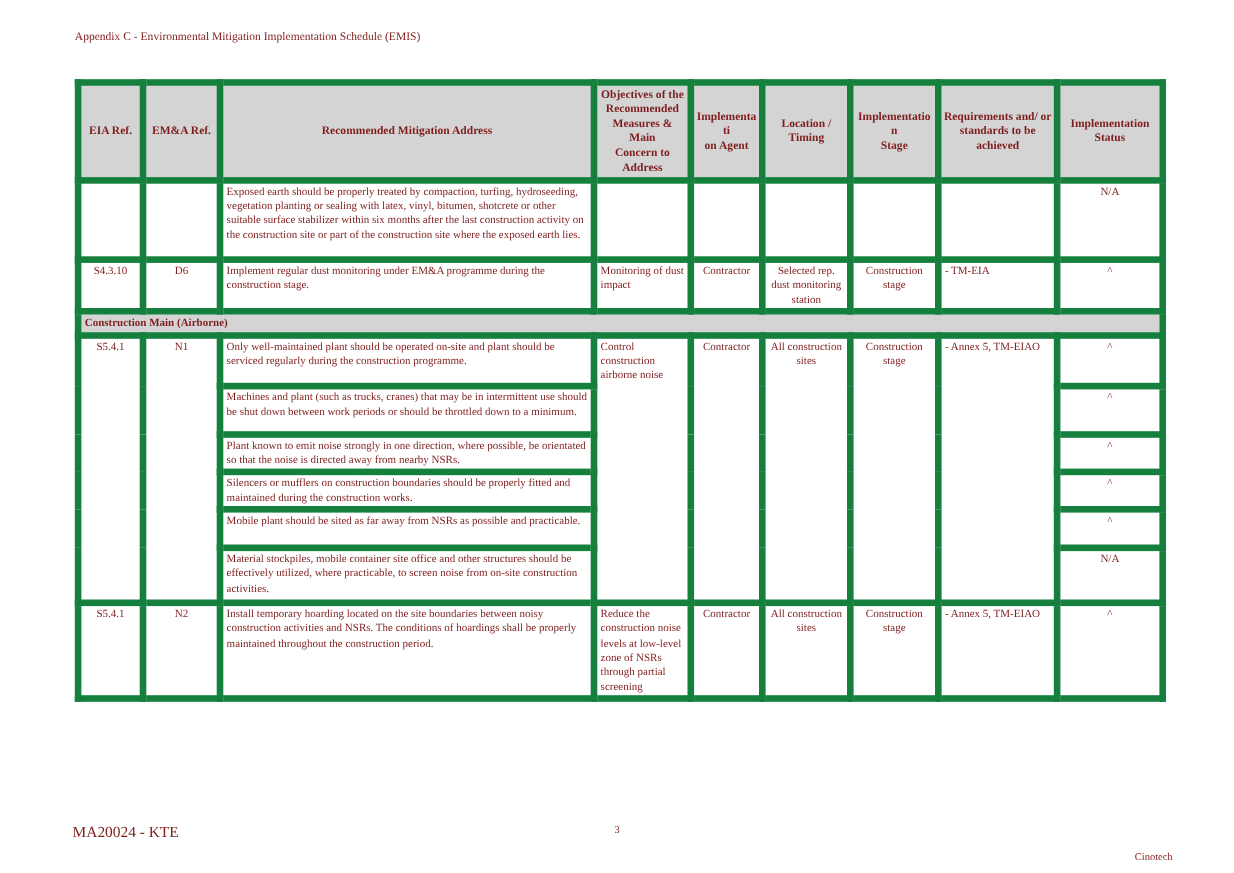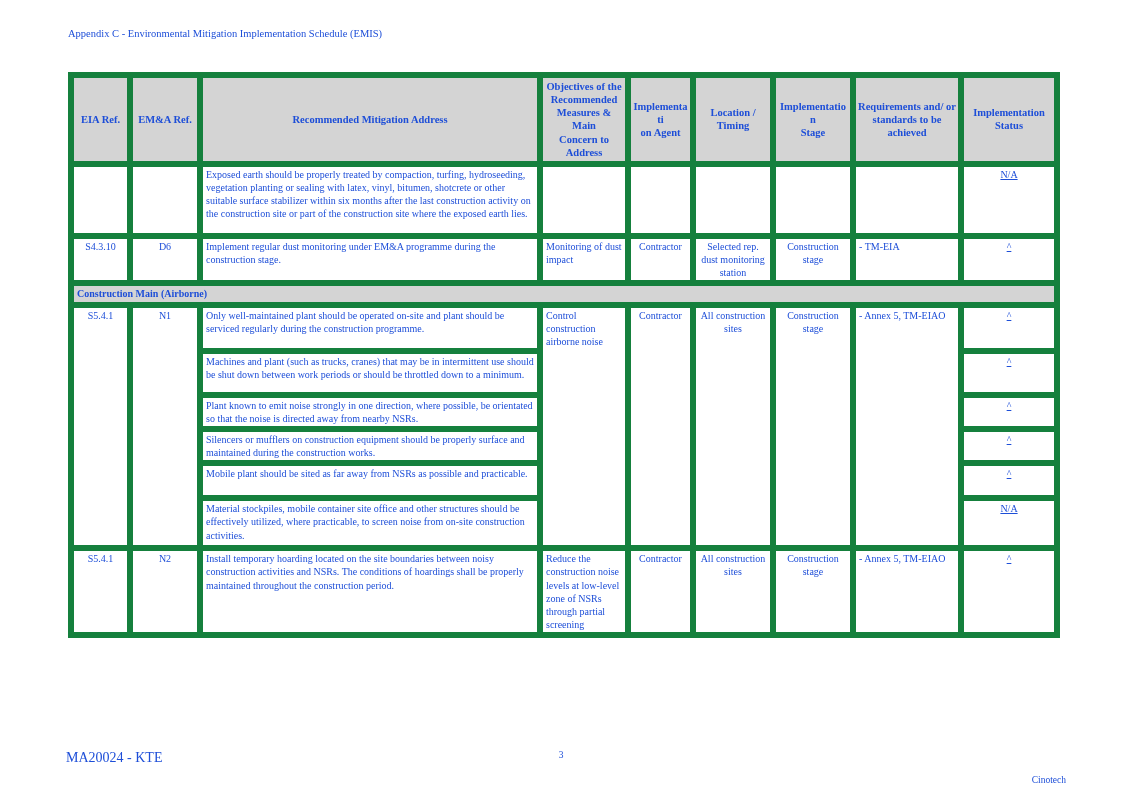--- a/index.html
+++ b/index.html
@@ -3,21 +3,21 @@
 <meta charset="utf-8">
 <style>
   html, body { margin: 0; padding: 0; background: #e8e8e8; }
   .page {
     position: relative;
     width: 1122px;
     height: 794px;
     margin: 0 auto;
     background: #ffffff;
     font-family: "Liberation Serif", serif;
-    color: #1d4ed8;
+    color: #7f1d1d;
     overflow: hidden;
   }
   .doc-title {
     position: absolute;
     left: 68px;
     top: 28px;
     font-size: 10.5px;
   }
   table.emis {
     position: absolute;
@@ -41,21 +41,21 @@
     background: #d4d4d4;
     font-weight: bold;
     text-align: center;
     vertical-align: middle;
     white-space: pre-line;
     font-size: 10.5px;
     line-height: 1.25;
     padding: 2px 2px;
   }
   .center { text-align: center; }
-  .status-cell { text-align: center; text-decoration: underline; }
+  .status-cell { text-align: center; }
   .section-row td {
     background: #d4d4d4;
     font-weight: bold;
     font-size: 10.5px;
     padding: 0 2px;
   }
   .req-indent { padding-left: 10px; }
   
   .h-header  { height: 65px; }
   .h-r1      { height: 72px; }
@@ -156,21 +156,21 @@
     </tr>
     <tr class="h-s2">
       <td>Machines and plant (such as trucks, cranes) that may be in intermittent use should be shut down between work periods or should be throttled down to a minimum.</td>
       <td class="status-cell">^</td>
     </tr>
     <tr class="h-s3">
       <td>Plant known to emit noise strongly in one direction, where possible, be orientated so that the noise is directed away from nearby NSRs.</td>
       <td class="status-cell">^</td>
     </tr>
     <tr class="h-s4">
-      <td>Silencers or mufflers on construction equipment should be properly surface and maintained during the construction works.</td>
+      <td>Silencers or mufflers on construction boundaries should be properly fitted and maintained during the construction works.</td>
       <td class="status-cell">^</td>
     </tr>
     <tr class="h-s5">
       <td>Mobile plant should be sited as far away from NSRs as possible and practicable.</td>
       <td class="status-cell">^</td>
     </tr>
     <tr class="h-s6">
       <td>Material stockpiles, mobile container site office and other structures should be effectively utilized, where practicable, to screen noise from on-site construction activities.</td>
       <td class="status-cell">N/A</td>
     </tr>

